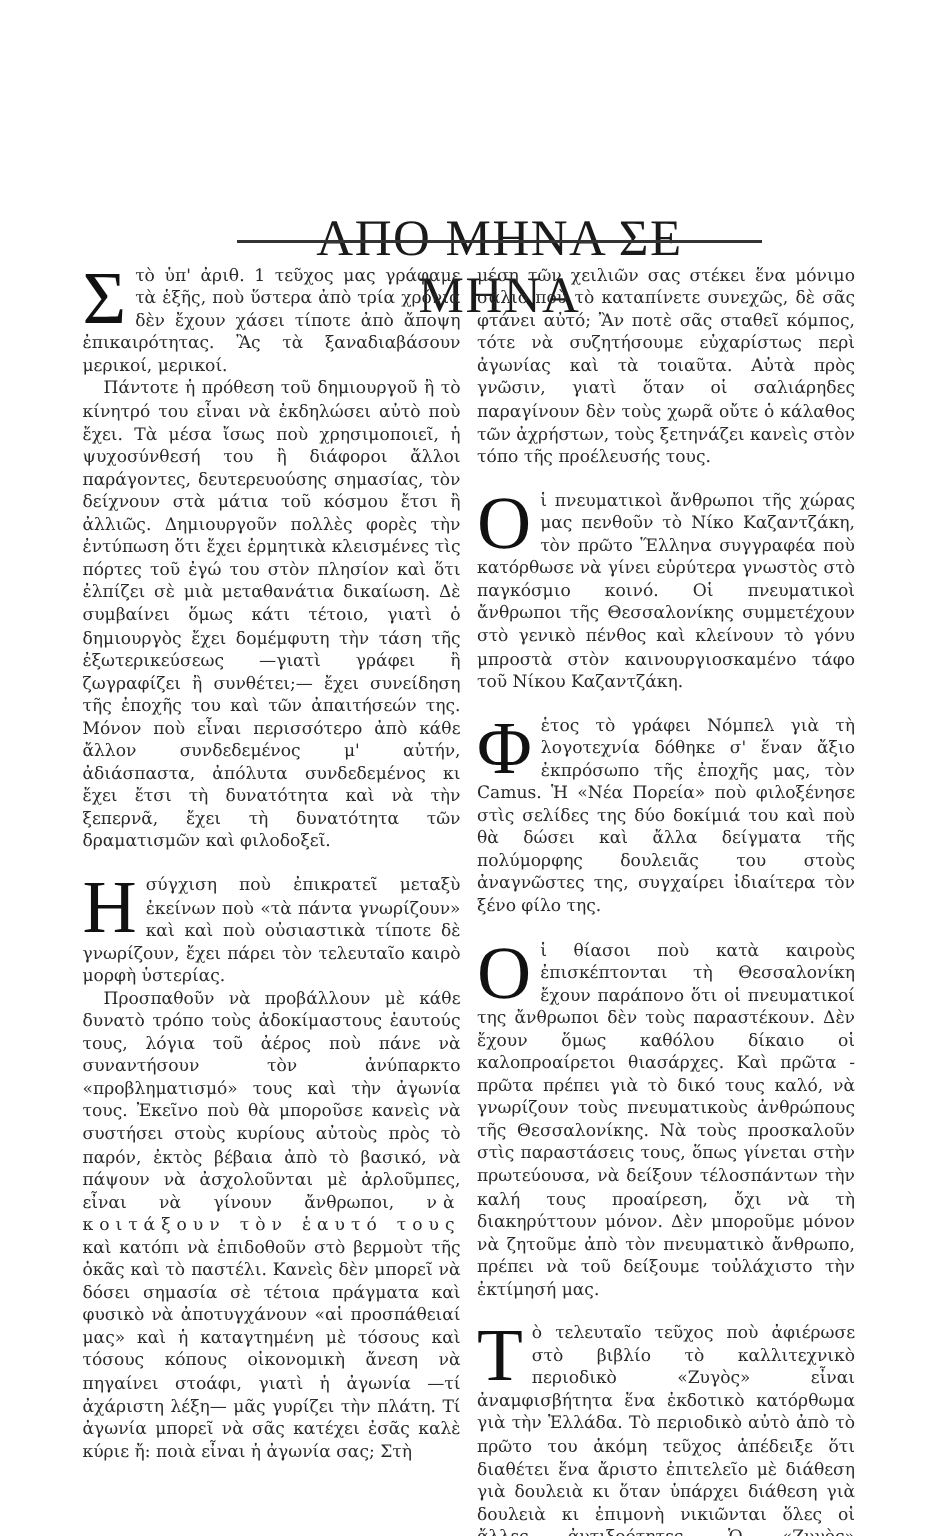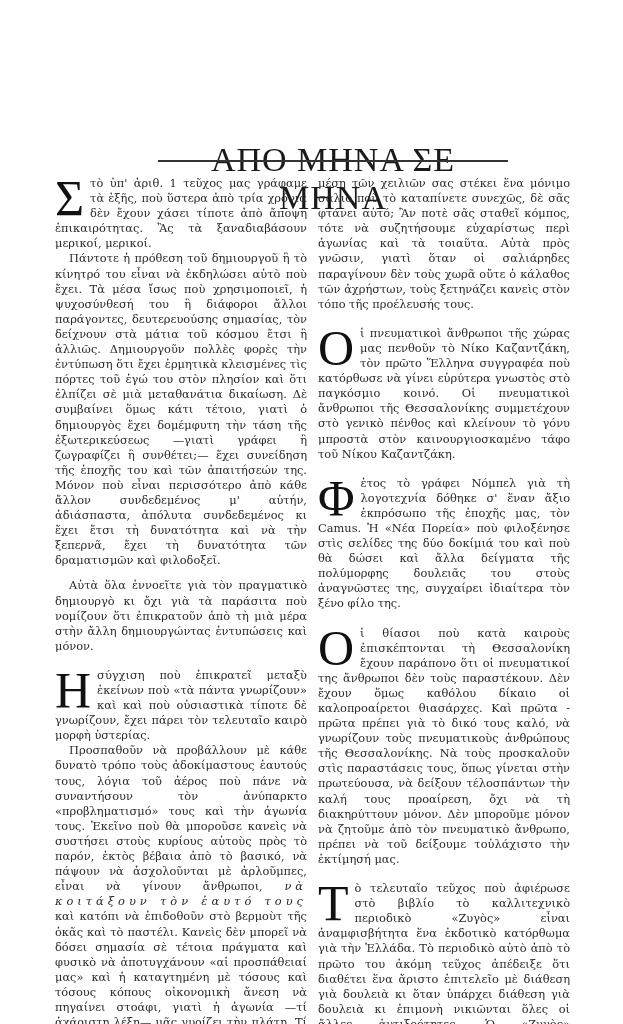--- a/index.html
+++ b/index.html
@@ -23,34 +23,33 @@
   }
   .col.left { left: 55px; }
   .col.right { left: 318px; width: 252px; top: 176px; }
   .col p { margin: 0; text-indent: 14px; }
   .col p.noind { text-indent: 0; }
   .col p.gap { margin-top: 10px; }
   .drop {
     float: left; font-family: "Liberation Serif", serif; font-size: 50px; line-height: 40px;
     margin: 2px 6px 0 0; color: #111;
   }
-  .spaced { letter-spacing: 4px; font-style: italic; }
+  .spaced { letter-spacing: 4px; }
   .block { margin-top: 14px; }
 </style>
 </head>
 <body>
 
 <h1 class="title">ΑΠΟ ΜΗΝΑ ΣΕ ΜΗΝΑ</h1>
 <div class="title-rule"></div>
 
 <div class="col left">
   <div>
     <p class="noind"><span class="drop">Σ</span><span>τὸ ὑπ' ἀριθ. 1 τεῦχος μας γράφαμε τὰ ἑξῆς, ποὺ ὕστερα ἀπὸ τρία χρόνια δὲν ἔχουν χάσει τίποτε ἀπὸ ἄποψη ἐπικαιρότητας. Ἂς τὰ ξαναδιαβάσουν μερικοί, μερικοί.</span></p>
     <p>Πάντοτε ἡ πρόθεση τοῦ δημιουργοῦ ἢ τὸ κίνητρό του εἶναι νὰ ἐκδηλώσει αὐτὸ ποὺ ἔχει. Τὰ μέσα ἴσως ποὺ χρησιμοποιεῖ, ἡ ψυχοσύνθεσή του ἢ διάφοροι ἄλλοι παράγοντες, δευτερευούσης σημασίας, τὸν δείχνουν στὰ μάτια τοῦ κόσμου ἔτσι ἢ ἀλλιῶς. Δημιουργοῦν πολλὲς φορὲς τὴν ἐντύπωση ὅτι ἔχει ἑρμητικὰ κλεισμένες τὶς πόρτες τοῦ ἐγώ του στὸν πλησίον καὶ ὅτι ἐλπίζει σὲ μιὰ μεταθανάτια δικαίωση. Δὲ συμβαίνει ὅμως κάτι τέτοιο, γιατὶ ὁ δημιουργὸς ἔχει δομέμφυτη τὴν τάση τῆς ἐξωτερικεύσεως —γιατὶ γράφει ἢ ζωγραφίζει ἢ συνθέτει;— ἔχει συνείδηση τῆς ἐποχῆς του καὶ τῶν ἀπαιτήσεών της. Μόνον ποὺ εἶναι περισσότερο ἀπὸ κάθε ἄλλον συνδεδεμένος μ' αὐτήν, ἀδιάσπαστα, ἀπόλυτα συνδεδεμένος κι ἔχει ἔτσι τὴ δυνατότητα καὶ νὰ τὴν ξεπερνᾶ, ἔχει τὴ δυνατότητα τῶν δραματισμῶν καὶ φιλοδοξεῖ.</p>
-    <p class="gap">Αὐτὰ ὅλα ἐννοεῖτε γιὰ τὸν πραγματικὸ δημιουργὸ κι ὄχι γιὰ τὰ παράσιτα ποὺ νομίζουν ὅτι ἐπικρατοῦν ἀπὸ τὴ μιὰ μέρα στὴν ἄλλη δημιουργώντας ἐντυπώσεις καὶ μόνον.</p>
   </div>
   <div class="block">
     <p class="noind"><span class="drop">Η</span><span>σύγχιση ποὺ ἐπικρατεῖ μεταξὺ ἐκείνων ποὺ «τὰ πάντα γνωρίζουν» καὶ καὶ ποὺ οὐσιαστικὰ τίποτε δὲ γνωρίζουν, ἔχει πάρει τὸν τελευταῖο καιρὸ μορφὴ ὑστερίας.</span></p>
     <p><span>Προσπαθοῦν νὰ προβάλλουν μὲ κάθε δυνατὸ τρόπο τοὺς ἀδοκίμαστους ἑαυτούς τους, λόγια τοῦ ἀέρος ποὺ πάνε νὰ συναντήσουν τὸν ἀνύπαρκτο «προβληματισμό» τους καὶ τὴν ἀγωνία τους. Ἐκεῖνο ποὺ θὰ μποροῦσε κανεὶς νὰ συστήσει στοὺς κυρίους αὐτοὺς πρὸς τὸ παρόν, ἐκτὸς βέβαια ἀπὸ τὸ βασικό, νὰ πάψουν νὰ ἀσχολοῦνται μὲ ἀρλοῦμπες, εἶναι νὰ γίνουν ἄνθρωποι,</span> <span class="spaced">νὰ κοιτάξουν τὸν ἑαυτό τους</span> <span>καὶ κατόπι νὰ ἐπιδοθοῦν στὸ βερμοὺτ τῆς ὀκᾶς καὶ τὸ παστέλι. Κανεὶς δὲν μπορεῖ νὰ δόσει σημασία σὲ τέτοια πράγματα καὶ φυσικὸ νὰ ἀποτυγχάνουν «αἱ προσπάθειαί μας» καὶ ἡ καταγτημένη μὲ τόσους καὶ τόσους κόπους οἰκονομικὴ ἄνεση νὰ πηγαίνει στοάφι, γιατὶ ἡ ἀγωνία —τί ἀχάριστη λέξη— μᾶς γυρίζει τὴν πλάτη. Τί ἀγωνία μπορεῖ νὰ σᾶς κατέχει ἐσᾶς καλὲ κύριε ἤ: ποιὰ εἶναι ἡ ἀγωνία σας; Στὴ</span></p>
   </div>
 </div>
 
 <div class="col right">
   <p class="noind">μέση τῶν χειλιῶν σας στέκει ἕνα μόνιμο σάλιο ποὺ τὸ καταπίνετε συνεχῶς, δὲ σᾶς φτάνει αὐτό; Ἂν ποτὲ σᾶς σταθεῖ κόμπος, τότε νὰ συζητήσουμε εὐχαρίστως περὶ ἀγωνίας καὶ τὰ τοιαῦτα. Αὐτὰ πρὸς γνῶσιν, γιατὶ ὅταν οἱ σαλιάρηδες παραγίνουν δὲν τοὺς χωρᾶ οὔτε ὁ κάλαθος τῶν ἀχρήστων, τοὺς ξετηνάζει κανεὶς στὸν τόπο τῆς προέλευσής τους.</p>
 

